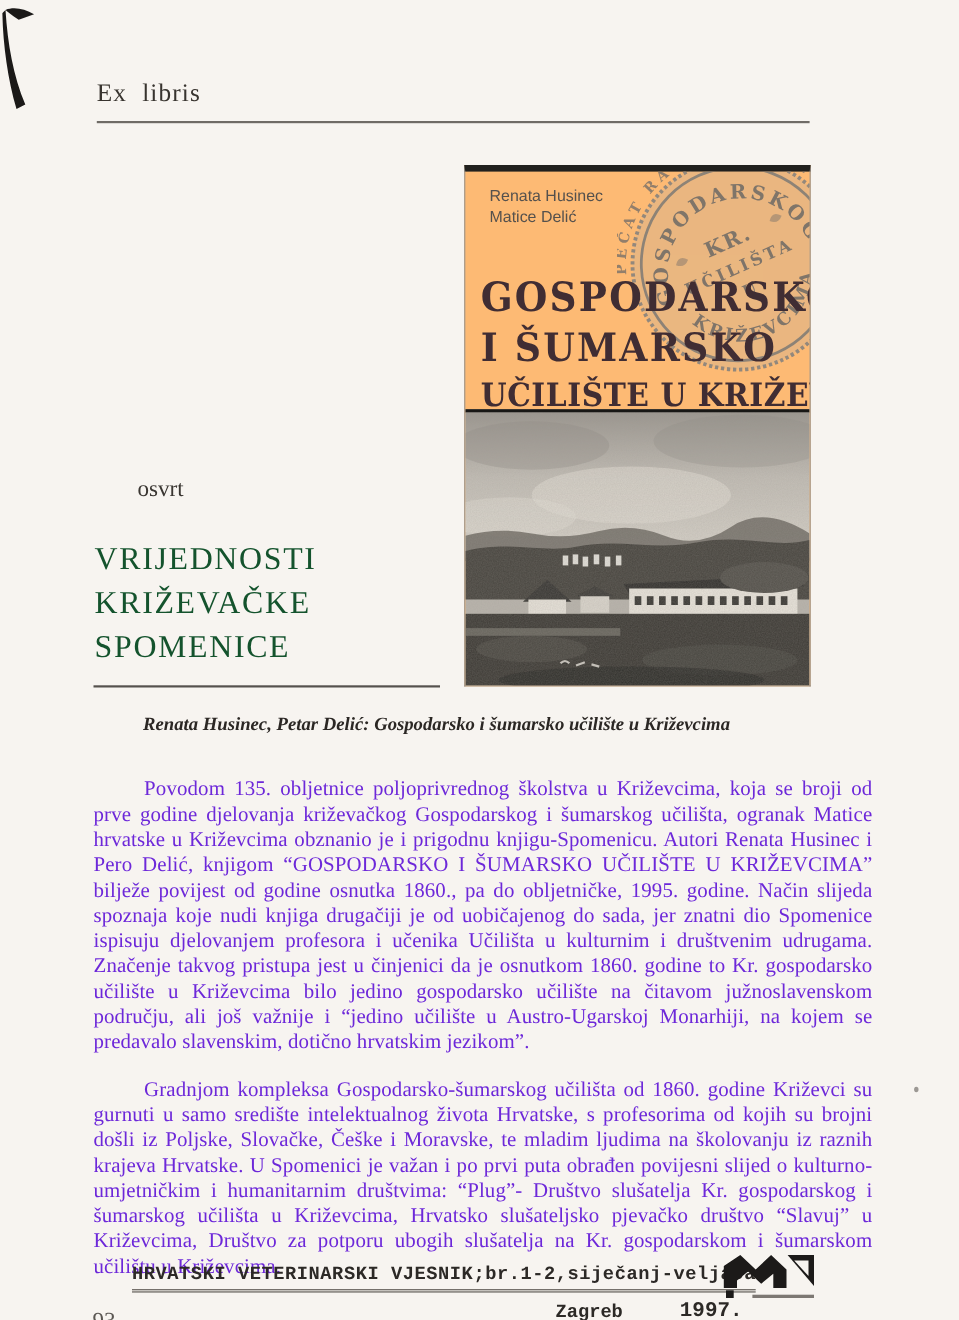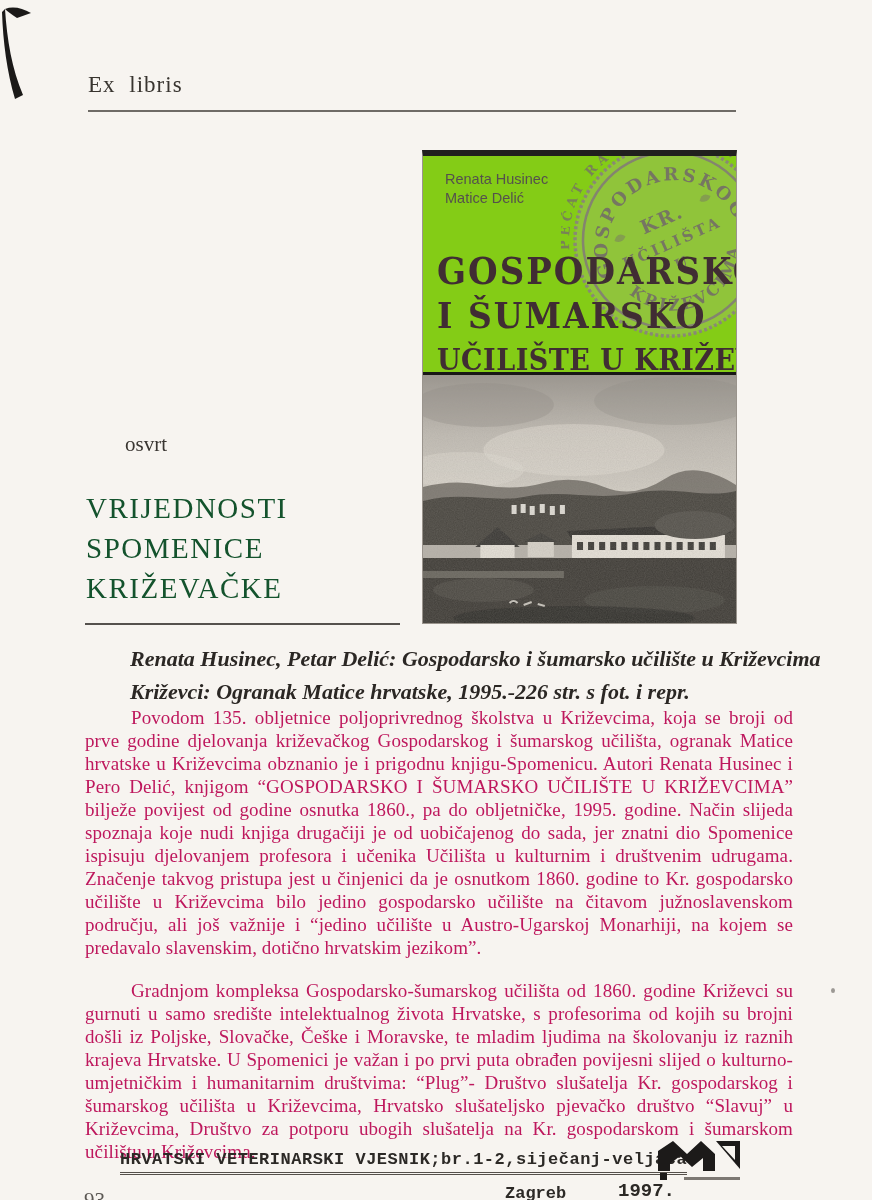--- a/index.html
+++ b/index.html
@@ -10,40 +10,40 @@
   }
   
   .corner-artifact{position:absolute; left:2px; top:6px;}
   .speck{position:absolute; left:831px; top:988px; width:4px; height:5px; border-radius:50%; background:#6b6763; opacity:.65;}
   
   .exlibris{position:absolute; left:88px; top:72px; font-size:23px; letter-spacing:1px; word-spacing:7px; color:#38342f;}
   .header-rule{position:absolute; left:88px; top:110px; width:648px; height:2px; background:#6f6b66;}
   
   .cover{
     position:absolute; left:422px; top:150px; width:315px; height:474px;
-    background:#84cc16; box-sizing:border-box; overflow:hidden;
+    background:#fdba74; box-sizing:border-box; overflow:hidden;
     border:1px solid #9a948d; border-top:6px solid #21201e;
   }
   .cover-authors{position:absolute; left:22px; top:14px; font-family:"Liberation Sans", sans-serif; font-size:14.5px; line-height:19px; color:#55514d;}
   .stamp{position:absolute; left:138px; top:-26px; width:220px; height:220px; opacity:.92;}
   .cover-title{position:absolute; left:14px; top:92px; color:#402d33; font-family:"DejaVu Serif", serif; font-weight:bold; transform:scaleY(1.08); transform-origin:top left;}
   .ct1{font-size:34px; letter-spacing:2px; line-height:42px;}
   .ct2{font-size:33px; letter-spacing:2px; line-height:42px;}
   .ct3{font-size:27px; letter-spacing:.5px; line-height:40px; white-space:nowrap;}
   .photo{position:absolute; left:0; top:216px; width:313px; height:257px; box-sizing:border-box; border-top:3px solid #181715; border-bottom:4px solid #181715; background:#b9b4ac;}
   .photo svg{display:block; width:100%; height:100%;}
   
   .kicker{position:absolute; left:88px; top:432px; font-size:21px; color:#3a3632;margin-left:37px;}
   .review-title{position:absolute; left:86px; top:488px; font-size:29px; line-height:40px; letter-spacing:1.5px; color:#14532d;}
   .sidebar-rule{position:absolute; left:85px; top:623px; width:315px; height:2px; background:#55514d;}
   
-  .citation{position:absolute; left:130px; top:642px; font-weight:bold; font-style:italic; font-size:22px; line-height:33px; white-space:nowrap; color:#2b2724;}
+  .citation{position:absolute; left:130px; top:642px; font-weight:bold; font-style:italic; font-size:17px; line-height:33px; white-space:nowrap; color:#2b2724;}
   
   .bodytext{position:absolute; left:85px; top:706px; width:708px;}
-  .bodytext p{margin:0; font-size:19px; line-height:23px; text-align:justify; text-indent:46px; letter-spacing:.1px; color:#be185d;}
+  .bodytext p{margin:0; font-size:19px; line-height:23px; text-align:justify; text-indent:46px; letter-spacing:.1px; color:#6d28d9;}
   .bodytext p + p{margin-top:20px;}
   
   .footer-pageno{position:absolute; left:84px; top:1188px; font-size:21px; color:#5b5753;}
   .footer-journal{position:absolute; left:120px; top:1150px; font-family:"Liberation Mono", monospace; font-weight:bold; font-size:17px; letter-spacing:.5px; color:#2c2926; border-bottom:3px double #55504b; padding-bottom:3px; white-space:nowrap;}
   .footer-logo{position:absolute; left:656px; top:1139px;}
   .footer-place{position:absolute; left:505px; top:1184px; font-family:"Liberation Mono", monospace; font-weight:bold; font-size:17px; color:#2c2926;}
   .footer-year{position:absolute; left:618px; top:1180px; font-family:"Liberation Mono", monospace; font-weight:bold; font-size:19px; color:#2c2926;}
 </style>
 </head>
 <body>
@@ -159,28 +159,27 @@
             <path d="M114,229 l7,2"></path>
         </g>
         <rect x="0" y="0" width="311" height="250" filter="url(#grain)" opacity=".5"></rect>
       </svg>
     </div>
   </div>
 
   <div class="kicker">osvrt</div>
   <div class="review-title">
     <div>VRIJEDNOSTI</div>
+    <div>KRIŽEVAČKE</div>
     <div>SPOMENICE</div>
-    <div>KRIŽEVAČKE</div>
   </div>
   <div class="sidebar-rule"></div>
 
   <div class="citation">
     <div>Renata Husinec, Petar Delić: Gospodarsko i šumarsko učilište u Križevcima</div>
-    <div>Križevci: Ogranak Matice hrvatske, 1995.-226 str. s fot. i repr.</div>
   </div>
 
   <div class="bodytext">
     <p>Povodom 135. obljetnice poljoprivrednog školstva u Križevcima, koja se broji od prve godine djelovanja križevačkog Gospodarskog i šumarskog učilišta, ogranak Matice hrvatske u Križevcima obznanio je i prigodnu knjigu-Spomenicu. Autori Renata Husinec i Pero Delić, knjigom “GOSPODARSKO I ŠUMARSKO UČILIŠTE U KRIŽEVCIMA” bilježe povijest od godine osnutka 1860., pa do obljetničke, 1995. godine. Način slijeda spoznaja koje nudi knjiga drugačiji je od uobičajenog do sada, jer znatni dio Spomenice ispisuju djelovanjem profesora i učenika Učilišta u kulturnim i društvenim udrugama. Značenje takvog pristupa jest u činjenici da je osnutkom 1860. godine to Kr. gospodarsko učilište u Križevcima bilo jedino gospodarsko učilište na čitavom južnoslavenskom području, ali još važnije i “jedino učilište u Austro-Ugarskoj Monarhiji, na kojem se predavalo slavenskim, dotično hrvatskim jezikom”.</p>
     <p>Gradnjom kompleksa Gospodarsko-šumarskog učilišta od 1860. godine Križevci su gurnuti u samo središte intelektualnog života Hrvatske, s profesorima od kojih su brojni došli iz Poljske, Slovačke, Češke i Moravske, te mladim ljudima na školovanju iz raznih krajeva Hrvatske. U Spomenici je važan i po prvi puta obrađen povijesni slijed o kulturno-umjetničkim i humanitarnim društvima: “Plug”- Društvo slušatelja Kr. gospodarskog i šumarskog učilišta u Križevcima, Hrvatsko slušateljsko pjevačko društvo “Slavuj” u Križevcima, Društvo za potporu ubogih slušatelja na Kr. gospodarskom i šumarskom učilištu u Križevcima.</p>
   </div>
 
   <div class="footer-pageno">93</div>
   <div class="footer-journal">HRVATSKI VETERINARSKI VJESNIK;br.1-2,siječanj-veljača</div>
   <svg class="footer-logo" width="86" height="50" viewBox="0 0 86 50">

